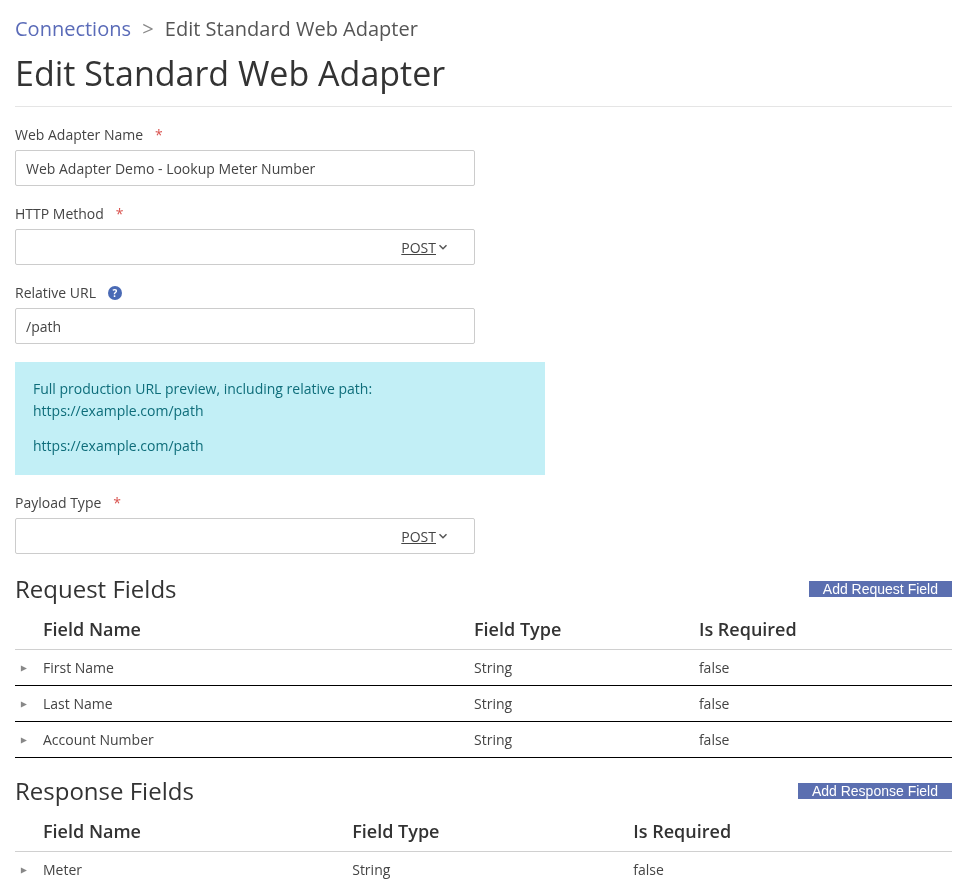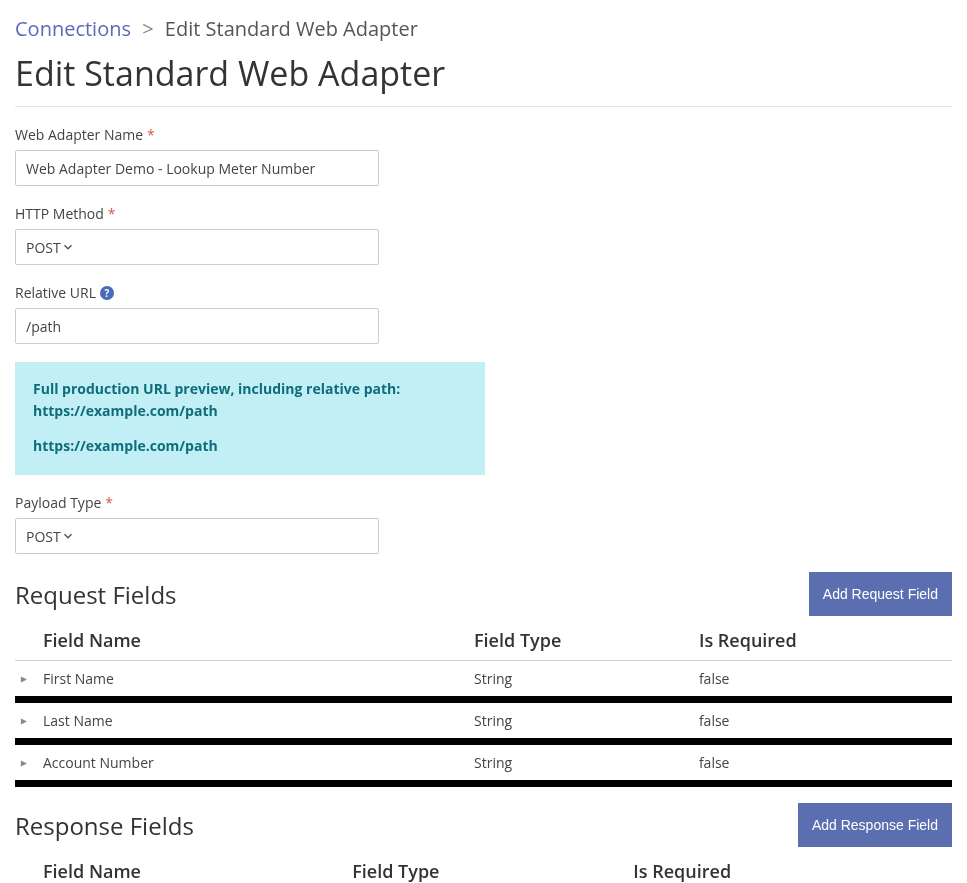--- a/index.html
+++ b/index.html
@@ -27,105 +27,105 @@
     margin: 6px 0 10px 0;
   }
   .rule { border-top: 1px solid #e5e5e5; margin-bottom: 18px; }
   .field-group { margin-bottom: 18px; }
   .field-label {
     color: #444;
     font-size: 14px;
     margin-bottom: 6px;
     display: flex;
     align-items: center;
-    gap: 4px;
+    gap: 12px;
   }
   .req { color: #d9534f; }
   .help-icon {
     display: inline-flex;
     width: 14px; height: 14px;
     background: #4a6ab5;
     color: #fff;
     border-radius: 50%;
     font-size: 10px;
     font-weight: bold;
     align-items: center;
     justify-content: center;
     cursor: pointer;
   }
   .text-input, .select-wrap {
-    width: 364px;
+    width: 460px;
     height: 36px;
     border: 1px solid #ccc;
     border-radius: 2px;
     padding: 0 10px;
     font-size: 14px;
     color: #444;
     background: #fff;
     display: flex;
     align-items: center;
   }
   .text-input { cursor: text; }
   .select-wrap {
-    justify-content: flex-start;
-    cursor: pointer;
-    padding-right: 12px;
+    justify-content: flex-end;
+    cursor: pointer;
+    padding-right: 24px;
+    text-decoration: underline;
   }
   .select-chevron {
     width: 14px; height: 14px;
   }
   .info-panel {
-    width: 470px;
+    width: 530px;
     background: #c2eff6;
     color: #0e6d7a;
     padding: 16px 4px 18px 18px;
     font-size: 14px;
     line-height: 1.55;
     margin-bottom: 18px;
-    font-weight: bold;
   }
   .info-panel .gap { height: 14px; }
   .section {
     display: flex;
     align-items: center;
     justify-content: space-between;
     margin-top: 16px;
     margin-bottom: 4px;
   }
   .section h2 {
     font-size: 24px;
     font-weight: 400;
     color: #333;
     margin: 0;
   }
   .btn-primary {
     background: #5b6fb0;
     color: #fff;
     border: none;
-    height: 44px;
+    height: 16px;
     padding: 0 14px;
     font-size: 14px;
     cursor: pointer;
   }
   table.data-table {
     width: 100%;
     border-collapse: collapse;
     margin-bottom: 16px;
   }
   table.data-table th {
     text-align: left;
     font-size: 18px;
     font-weight: 600;
     color: #333;
     padding: 8px 8px 8px 4px;
     border-bottom: 1px solid #d0d0d0;
   }
   table.data-table td {
     padding: 8px 8px 8px 4px;
-    border-bottom: 7px solid #000000;
+    border-bottom: 1px solid #000000;
     font-size: 14px;
     color: #444;
   }
   .row-chevron {
     width: 22px;
     cursor: pointer;
     text-align: left;
   }
   .chev {
     display: inline-block;

